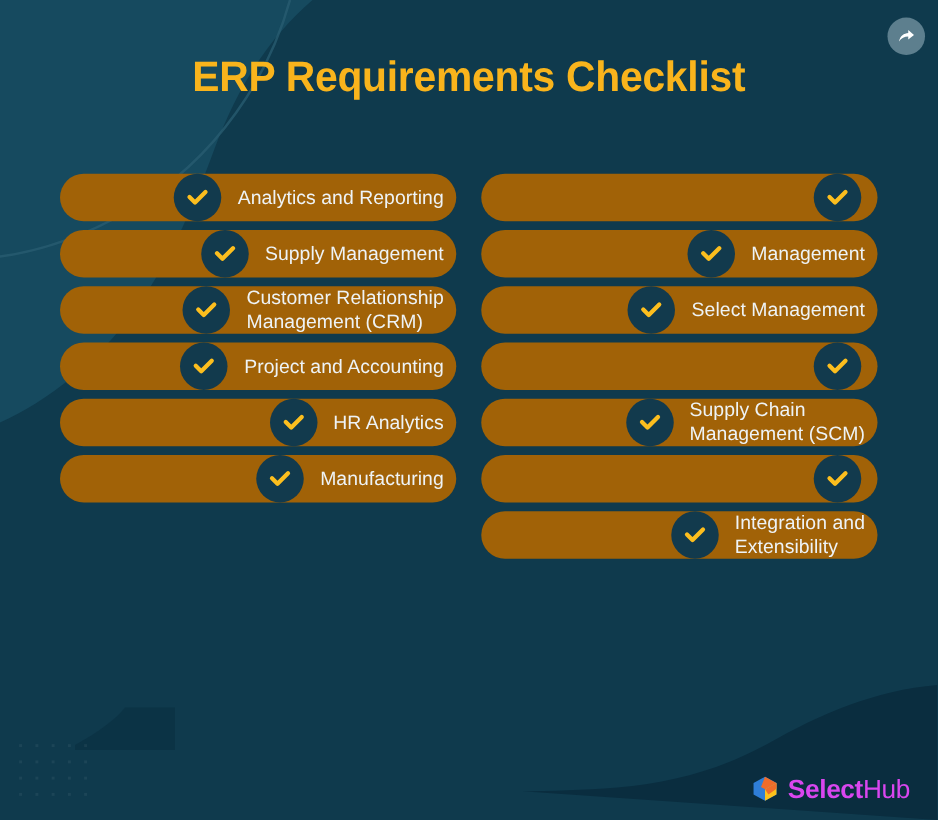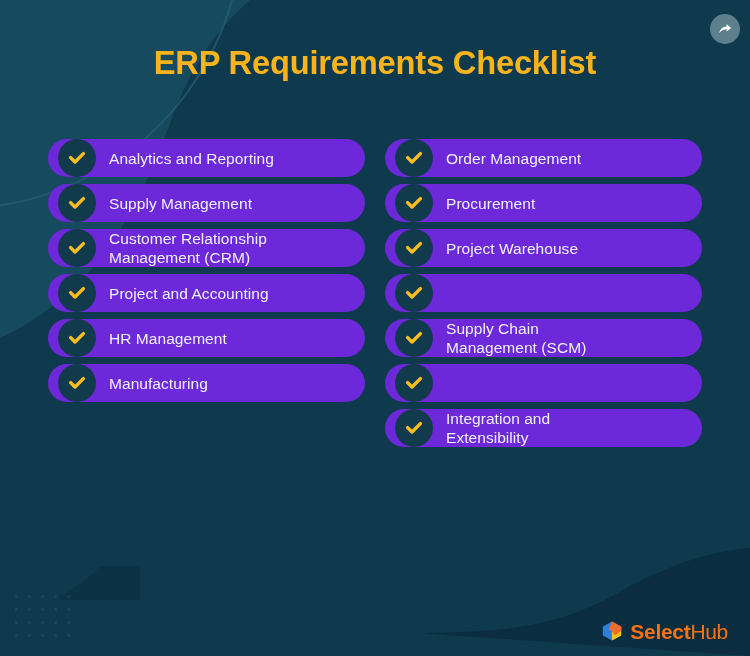--- a/index.html
+++ b/index.html
@@ -78,24 +78,25 @@
   .col {
     display: flex;
     flex-direction: column;
     gap: 7px;
   }
   .item {
     display: flex;
     align-items: center;
     height: 58px;
     border-radius: 29px;
-    background: #6d28d9;
+    background: #a16207;
     padding-left: 10px;
     box-sizing: border-box;
     cursor: pointer;
+    justify-content: flex-end;
   }
   .check-circle {
     flex: 0 0 auto;
     width: 38px;
     height: 38px;
     border-radius: 50%;
     background: #123a4d;
     display: flex;
     align-items: center;
     justify-content: center;
@@ -118,21 +119,21 @@
     right: 22px;
     bottom: 14px;
     display: flex;
     align-items: center;
     gap: 7px;
   }
   .logo-mark { display: block; }
   .logo-text {
     font-size: 21px;
     letter-spacing: -0.3px;
-    color: #f97316;
+    color: #d946ef;
     line-height: 1;
   }
   .logo-text .b { font-weight: bold; }
   .logo-text .l { font-weight: normal; }
 </style>
 </head>
 <body>
 
 <div class="canvas">
 
@@ -194,56 +195,55 @@
             </svg>
         </span>
         <span class="item-label">Project and Accounting</span>
       </div>
       <div class="item">
         <span class="check-circle">
           <svg width="20" height="20" viewBox="0 0 20 20">
               <path d="M3.6,9.6 L8.0,14.0 L16.4,5.6" fill="none" stroke="#fcbe1e" stroke-width="3.4" stroke-linecap="round" stroke-linejoin="round"></path>
             </svg>
         </span>
-        <span class="item-label">HR Management</span>
+        <span class="item-label">HR Analytics</span>
       </div>
       <div class="item">
         <span class="check-circle">
           <svg width="20" height="20" viewBox="0 0 20 20">
               <path d="M3.6,9.6 L8.0,14.0 L16.4,5.6" fill="none" stroke="#fcbe1e" stroke-width="3.4" stroke-linecap="round" stroke-linejoin="round"></path>
             </svg>
         </span>
         <span class="item-label">Manufacturing</span>
       </div>
     </div>
 
     <div class="col">
       <div class="item">
         <span class="check-circle">
           <svg width="20" height="20" viewBox="0 0 20 20">
               <path d="M3.6,9.6 L8.0,14.0 L16.4,5.6" fill="none" stroke="#fcbe1e" stroke-width="3.4" stroke-linecap="round" stroke-linejoin="round"></path>
             </svg>
         </span>
-        <span class="item-label">Order Management</span>
-      </div>
-      <div class="item">
-        <span class="check-circle">
-          <svg width="20" height="20" viewBox="0 0 20 20">
-              <path d="M3.6,9.6 L8.0,14.0 L16.4,5.6" fill="none" stroke="#fcbe1e" stroke-width="3.4" stroke-linecap="round" stroke-linejoin="round"></path>
-            </svg>
-        </span>
-        <span class="item-label">Procurement</span>
-      </div>
-      <div class="item">
-        <span class="check-circle">
-          <svg width="20" height="20" viewBox="0 0 20 20">
-              <path d="M3.6,9.6 L8.0,14.0 L16.4,5.6" fill="none" stroke="#fcbe1e" stroke-width="3.4" stroke-linecap="round" stroke-linejoin="round"></path>
-            </svg>
-        </span>
-        <span class="item-label">Project Warehouse</span>
+      </div>
+      <div class="item">
+        <span class="check-circle">
+          <svg width="20" height="20" viewBox="0 0 20 20">
+              <path d="M3.6,9.6 L8.0,14.0 L16.4,5.6" fill="none" stroke="#fcbe1e" stroke-width="3.4" stroke-linecap="round" stroke-linejoin="round"></path>
+            </svg>
+        </span>
+        <span class="item-label">Management</span>
+      </div>
+      <div class="item">
+        <span class="check-circle">
+          <svg width="20" height="20" viewBox="0 0 20 20">
+              <path d="M3.6,9.6 L8.0,14.0 L16.4,5.6" fill="none" stroke="#fcbe1e" stroke-width="3.4" stroke-linecap="round" stroke-linejoin="round"></path>
+            </svg>
+        </span>
+        <span class="item-label">Select Management</span>
       </div>
       <div class="item">
         <span class="check-circle">
           <svg width="20" height="20" viewBox="0 0 20 20">
               <path d="M3.6,9.6 L8.0,14.0 L16.4,5.6" fill="none" stroke="#fcbe1e" stroke-width="3.4" stroke-linecap="round" stroke-linejoin="round"></path>
             </svg>
         </span>
       </div>
       <div class="item">
         <span class="check-circle">

